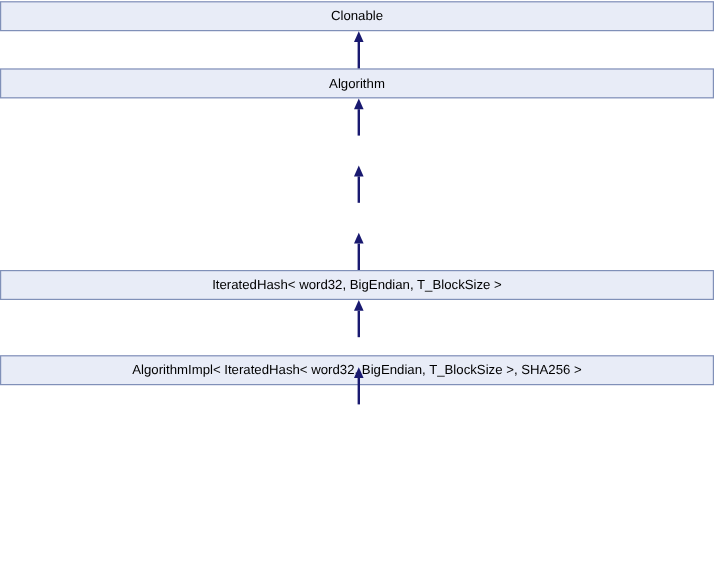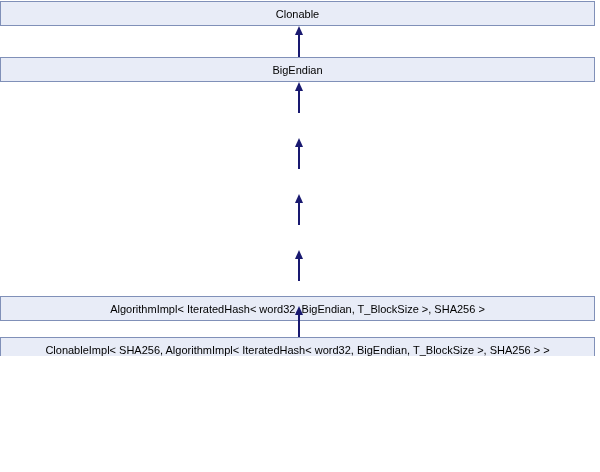--- a/index.html
+++ b/index.html
@@ -65,27 +65,27 @@
 </style>
 </head>
 <body>
 
 <div class="diagram">
 
   <div class="node" style="top:1px">
     <span class="label">Clonable</span>
   </div>
   <div class="node" style="top:57px">
-    <span class="label">BigEndian</span>
+    <span class="label">Algorithm</span>
+  </div>
+  <div class="node" style="top:225px">
+    <span class="label">IteratedHash&lt; word32, BigEndian, T_BlockSize &gt;</span>
   </div>
   <div class="node" style="top:296px">
     <span class="label">AlgorithmImpl&lt; IteratedHash&lt; word32, BigEndian, T_BlockSize &gt;, SHA256 &gt;</span>
-  </div>
-  <div class="node" style="top:337px">
-    <span class="label">ClonableImpl&lt; SHA256, AlgorithmImpl&lt; IteratedHash&lt; word32, BigEndian, T_BlockSize &gt;, SHA256 &gt; &gt;</span>
   </div>
   <div class="node focus">
     <span class="label">SHA256</span>
   </div>
 
   <div class="arrow" style="top:26px;height:31px">
     <span class="head"></span>
     <span class="shaft"></span>
   </div>
   <div class="arrow" style="top:82px;height:31px">

